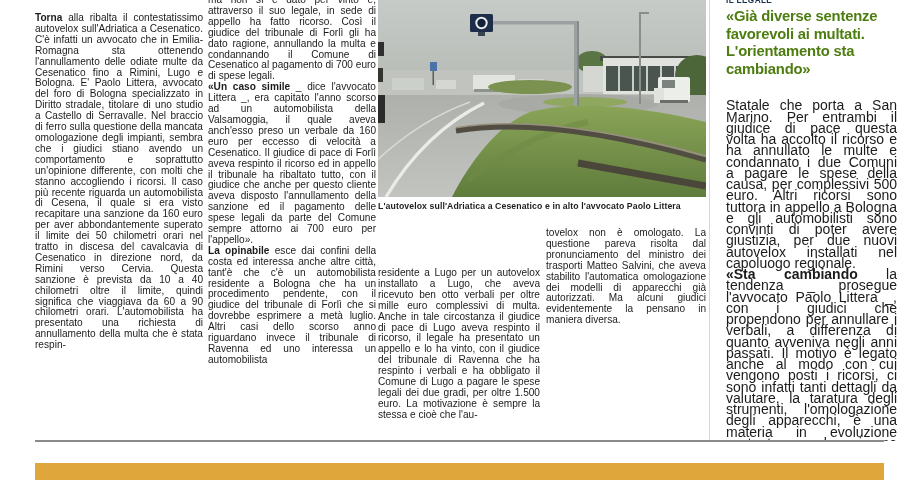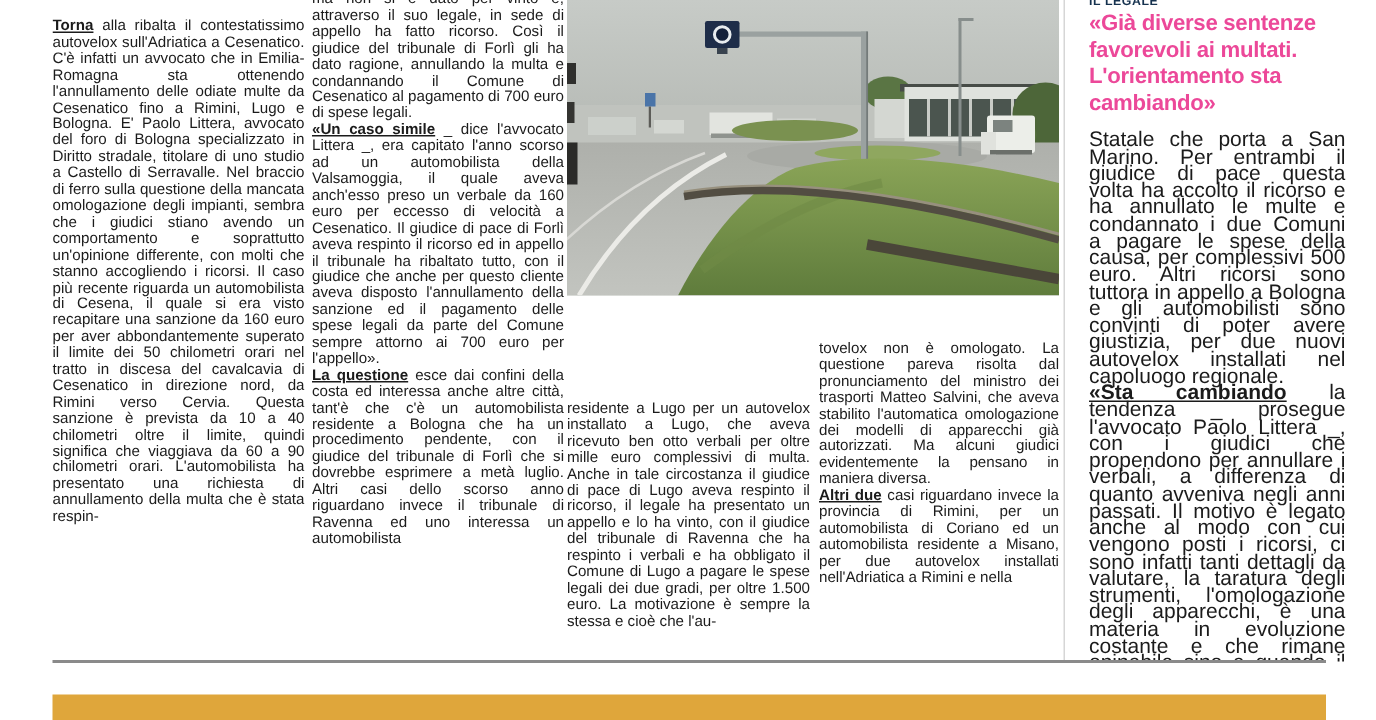--- a/index.html
+++ b/index.html
@@ -2,61 +2,61 @@
 <html><head>
 <meta charset="utf-8">
 <style>
   html,body{margin:0;padding:0;background:#ffffff;}
   body{width:917px;height:480px;overflow:hidden;font-family:"Liberation Sans",sans-serif;}
   .page{position:relative;width:917px;height:480px;background:#fff;overflow:hidden;}
 
   .col{position:absolute;font-size:10.1px;line-height:10.9px;color:#1b1b1b;
        text-align:justify;overflow:hidden;}
   .col p{margin:0;}
-  .lead{font-weight:700;text-decoration:underline;}
+  .lead{font-weight:700;}
 
   .col1{left:35px;top:13px;width:168px;height:428px;}
   .col2{left:208px;top:-5px;width:168px;height:447px;}
   .col3{left:378px;top:228px;width:162px;height:214px;margin-top:40px;}
   .col4{left:546px;top:228px;width:160px;height:214px;}
 
   .photo-wrap{position:absolute;left:378px;top:0;width:328px;height:197px;overflow:hidden;background:#b9bdb8;}
   .photo-wrap svg{display:block;width:100%;height:100%;}
 
   .caption{position:absolute;left:378px;top:201px;width:328px;
            font-size:8.7px;font-weight:700;color:#1d1d1d;letter-spacing:0.1px;}
 
   .vrule{position:absolute;left:709px;top:0;width:1px;height:441px;background:#d6d6d6;}
 
   .sidecol{position:absolute;left:726px;top:0;width:171px;height:441px;overflow:hidden;}
   .kicker{font-size:8.2px;font-weight:700;color:#16324f;letter-spacing:0.4px;
           text-transform:uppercase;margin-top:-4px;}
-  .headline{font-size:14.8px;line-height:17.6px;font-weight:700;color:#ec4899;
-            letter-spacing:-0.2px;margin:3px 0 9px 0;}
+  .headline{font-size:14.8px;line-height:17.6px;font-weight:700;color:#4d7c0f;
+            letter-spacing:-0.2px;margin:3px 0 22px 0;}
   .sidebody{font-size:14px;line-height:11.25px;color:#1b1b1b;text-align:justify;}
   .sidebody p{margin:0;}
   .copyright{font-size:6.9px;font-weight:700;color:#8b8b8b;text-align:right;
              margin-top:5px;letter-spacing:0.2px;}
 
   .hrule{position:absolute;left:35px;top:440px;width:849px;height:2px;background:#8a8a8a;}
   .goldbar{position:absolute;left:35px;top:463px;width:849px;height:17px;background:#DFA63B;}
 </style>
 </head>
 <body>
 
 <div class="page">
 
   <div class="col col1">
       <p><span class="lead">Torna</span><span> alla ribalta il contestatissimo autovelox sull'Adriatica a Cesenatico. C'è infatti un avvocato che in Emilia-Romagna sta ottenendo l'annullamento delle odiate multe da Cesenatico fino a Rimini, Lugo e Bologna. E' Paolo Littera, avvocato del foro di Bologna specializzato in Diritto stradale, titolare di uno studio a Castello di Serravalle. Nel braccio di ferro sulla questione della mancata omologazione degli impianti, sembra che i giudici stiano avendo un comportamento e soprattutto un'opinione differente, con molti che stanno accogliendo i ricorsi. Il caso più recente riguarda un automobilista di Cesena, il quale si era visto recapitare una sanzione da 160 euro per aver abbondantemente superato il limite dei 50 chilometri orari nel tratto in discesa del cavalcavia di Cesenatico in direzione nord, da Rimini verso Cervia. Questa sanzione è prevista da 10 a 40 chilometri oltre il limite, quindi significa che viaggiava da 60 a 90 chilometri orari. L'automobilista ha presentato una richiesta di annullamento della multa che è stata respin-</span></p>
     </div>
 
   <div class="col col2">
       <p><span>ma non si è dato per vinto e, attraverso il suo legale, in sede di appello ha fatto ricorso. Così il giudice del tribunale di Forlì gli ha dato ragione, annullando la multa e condannando il Comune di Cesenatico al pagamento di 700 euro di spese legali.</span></p>
       <p><span class="lead">«Un caso simile</span><span> _ dice l'avvocato Littera _, era capitato l'anno scorso ad un automobilista della Valsamoggia, il quale aveva anch'esso preso un verbale da 160 euro per eccesso di velocità a Cesenatico. Il giudice di pace di Forlì aveva respinto il ricorso ed in appello il tribunale ha ribaltato tutto, con il giudice che anche per questo cliente aveva disposto l'annullamento della sanzione ed il pagamento delle spese legali da parte del Comune sempre attorno ai 700 euro per l'appello».</span></p>
-      <p><span class="lead">La questione</span><span> esce dai confini della costa ed interessa anche altre città, tant'è che c'è un automobilista residente a Bologna che ha un procedimento pendente, con il giudice del tribunale di Forlì che si dovrebbe esprimere a metà luglio. Altri casi dello scorso anno riguardano invece il tribunale di Ravenna ed uno interessa un automobilista</span></p>
+      <p><span class="lead">La opinabile</span><span> esce dai confini della costa ed interessa anche altre città, tant'è che c'è un automobilista residente a Bologna che ha un procedimento pendente, con il giudice del tribunale di Forlì che si dovrebbe esprimere a metà luglio. Altri casi dello scorso anno riguardano invece il tribunale di Ravenna ed uno interessa un automobilista</span></p>
     </div>
 
   <div class="photo-wrap">
     <svg viewBox="0 0 328 197" preserveAspectRatio="none">
       <defs>
         <linearGradient id="skyG" x1="0" y1="0" x2="0" y2="1">
           <stop offset="0" stop-color="#c7cbc7"></stop>
             <stop offset="1" stop-color="#b4b8b3"></stop>
         </linearGradient>
         <linearGradient id="grassG" x1="0" y1="0" x2="0" y2="1">
@@ -153,28 +153,28 @@
       </g>
 
       <g>
         <rect x="0" y="42" width="6" height="14" fill="#2f2f2d"></rect>
         <rect x="0" y="68" width="5" height="14" fill="#343431"></rect>
         <rect x="0" y="95" width="7" height="28" fill="#2b2b29"></rect>
       </g>
     </svg>
   </div>
 
+  <div class="caption">L'autovelox sull'Adriatica a Cesenatico e in alto l'avvocato Paolo Littera</div>
 
   <div class="col col3">
       <p><span>residente a Lugo per un autovelox installato a Lugo, che aveva ricevuto ben otto verbali per oltre mille euro complessivi di multa. Anche in tale circostanza il giudice di pace di Lugo aveva respinto il ricorso, il legale ha presentato un appello e lo ha vinto, con il giudice del tribunale di Ravenna che ha respinto i verbali e ha obbligato il Comune di Lugo a pagare le spese legali dei due gradi, per oltre 1.500 euro. La motivazione è sempre la stessa e cioè che l'au-</span></p>
     </div>
 
   <div class="col col4">
       <p><span>tovelox non è omologato. La questione pareva risolta dal pronunciamento del ministro dei trasporti Matteo Salvini, che aveva stabilito l'automatica omologazione dei modelli di apparecchi già autorizzati. Ma alcuni giudici evidentemente la pensano in maniera diversa.</span></p>
-      <p><span class="lead">Altri due</span><span> casi riguardano invece la provincia di Rimini, per un automobilista di Coriano ed un automobilista residente a Misano, per due autovelox installati nell'Adriatica a Rimini e nella</span></p>
     </div>
 
   <div class="vrule"></div>
 
   <div class="sidecol">
     <div class="kicker">IL LEGALE</div>
     <h2 class="headline">«Già diverse sentenze favorevoli ai multati. L'orientamento sta cambiando»</h2>
     <div class="sidebody">
         <p><span>Statale che porta a San Marino. Per entrambi il giudice di pace questa volta ha accolto il ricorso e ha annullato le multe e condannato i due Comuni a pagare le spese della causa, per complessivi 500 euro. Altri ricorsi sono tuttora in appello a Bologna e gli automobilisti sono convinti di poter avere giustizia, per due nuovi autovelox installati nel capoluogo regionale.</span></p>
         <p><span class="lead">«Sta cambiando</span><span> la tendenza _ prosegue l'avvocato Paolo Littera _, con i giudici che propendono per annullare i verbali, a differenza di quanto avveniva negli anni passati. Il motivo è legato anche al modo con cui vengono posti i ricorsi, ci sono infatti tanti dettagli da valutare, la taratura degli strumenti, l'omologazione degli apparecchi, è una materia in evoluzione costante e che rimane opinabile sino a quando il Parlamento non prenderà una decisione certa e chiara».</span></p>

